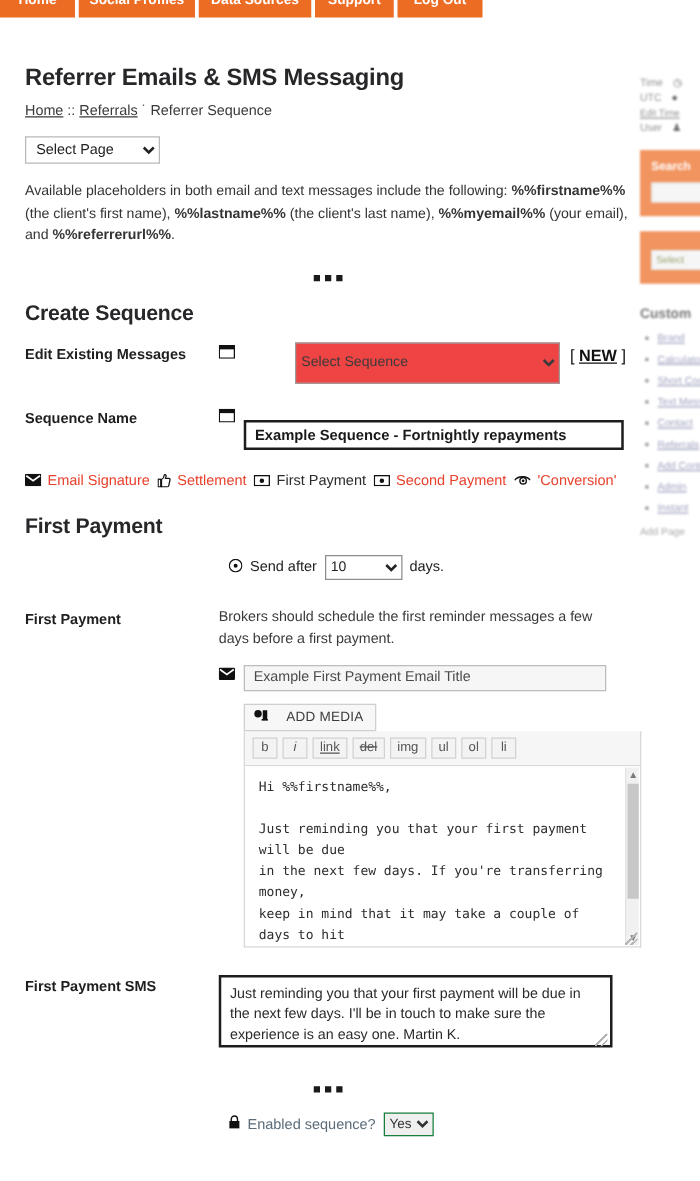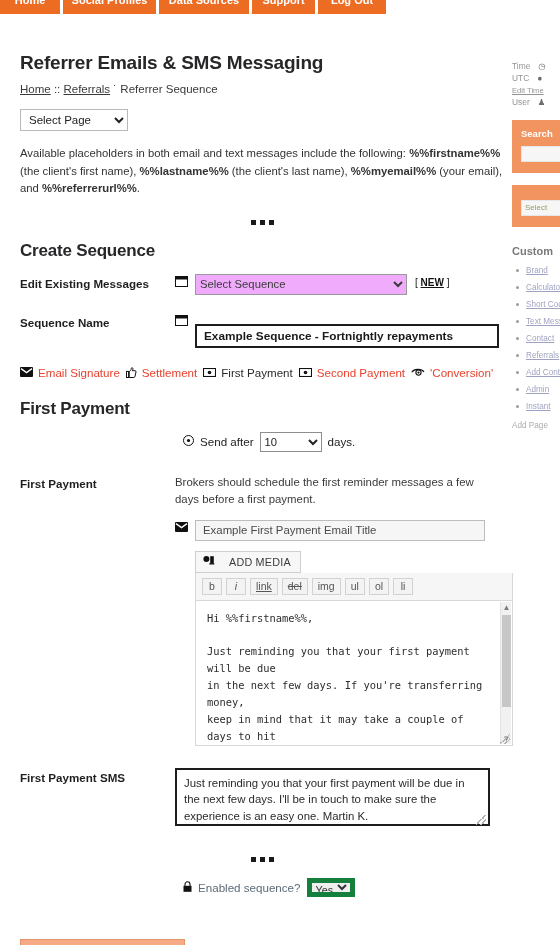--- a/index.html
+++ b/index.html
@@ -85,26 +85,27 @@
   }
   .row-field { flex: 1; display: flex; align-items: flex-start; }
 
   .fieldicon {
     width: 20px; flex: 0 0 20px; padding-top: 2px;
     color: #111; font-size: 12px; line-height: 1;
   }
   .fieldicon svg { display: block; }
 
   select.seq {
-    width: 212px; height: 21px;
-    background: #f0abfc; border: 1px solid #9a9a9a;
+    width: 212px; height: 33px;
+    background: #ef4444; border: 1px solid #9a9a9a;
     font-size: 11.3px; color: #3a3a3a;
     font-family: "Liberation Sans", sans-serif;
-  }
-  .newlink { font-size: 10px; color: #111; margin-left: 8px; padding-top: 3px; white-space: nowrap;}
+    margin-left: 41px;
+  }
+  .newlink { font-size: 13px; color: #111; margin-left: 8px; padding-top: 3px; white-space: nowrap;}
   .newlink a { color: #111; text-decoration: underline; font-weight: bold; }
 
   input.seqname {
     width: 304px; height: 24px;
     border: 2px solid #1d1d1d;
     background: #ffffff;
     font-family: "Liberation Sans", sans-serif;
     font-size: 11.8px; font-weight: bold; color: #1a1a1a;
     padding: 0 7px;
     margin-top: 11px;
@@ -196,21 +197,21 @@
     font-size: 11.4px; line-height: 1.45; color: #2a2a2a;
     padding: 5px 7px; resize: none; outline: none; overflow: hidden;
   }
   .smswrap { position: relative; width: 315px; }
 
   .enabledrow {
     display: flex; align-items: center; gap: 6px;
     margin-left: 163px; font-size: 11.6px; color: #5b6b78;
   }
   .enabledrow .lockicon { color: #111; }
-  select.yesno { height: 19px; font-size: 10.8px; border: 5px solid #15803d; background:#efefef; color:#333;
+  select.yesno { height: 19px; font-size: 10.8px; border: 1px solid #15803d; background:#efefef; color:#333;
     font-family: "Liberation Sans", sans-serif; }
 
   .submitbtn {
     display: block; width: 165px; height: 21px;
     margin-top: 42px;
     background: #f6ab85; border: 1px solid #e2936a;
     color: #3a3a3a; font-size: 11px;
     font-family: "Liberation Sans", sans-serif;
   }
 

